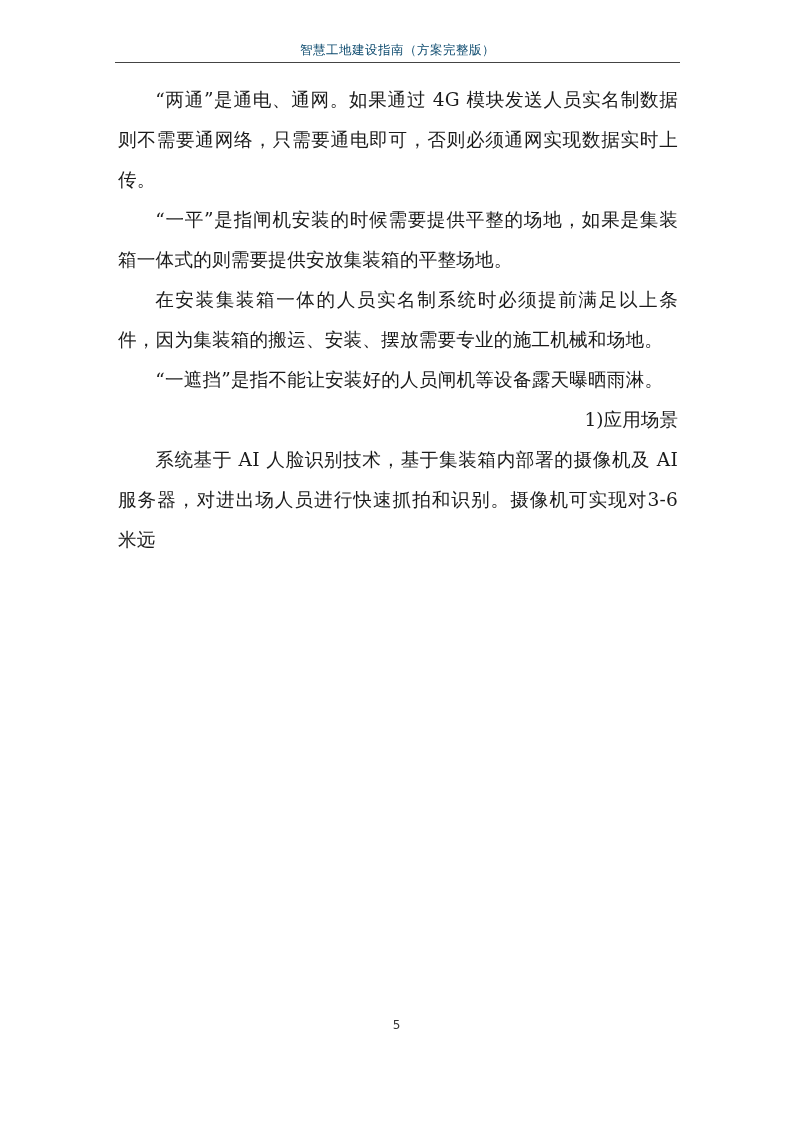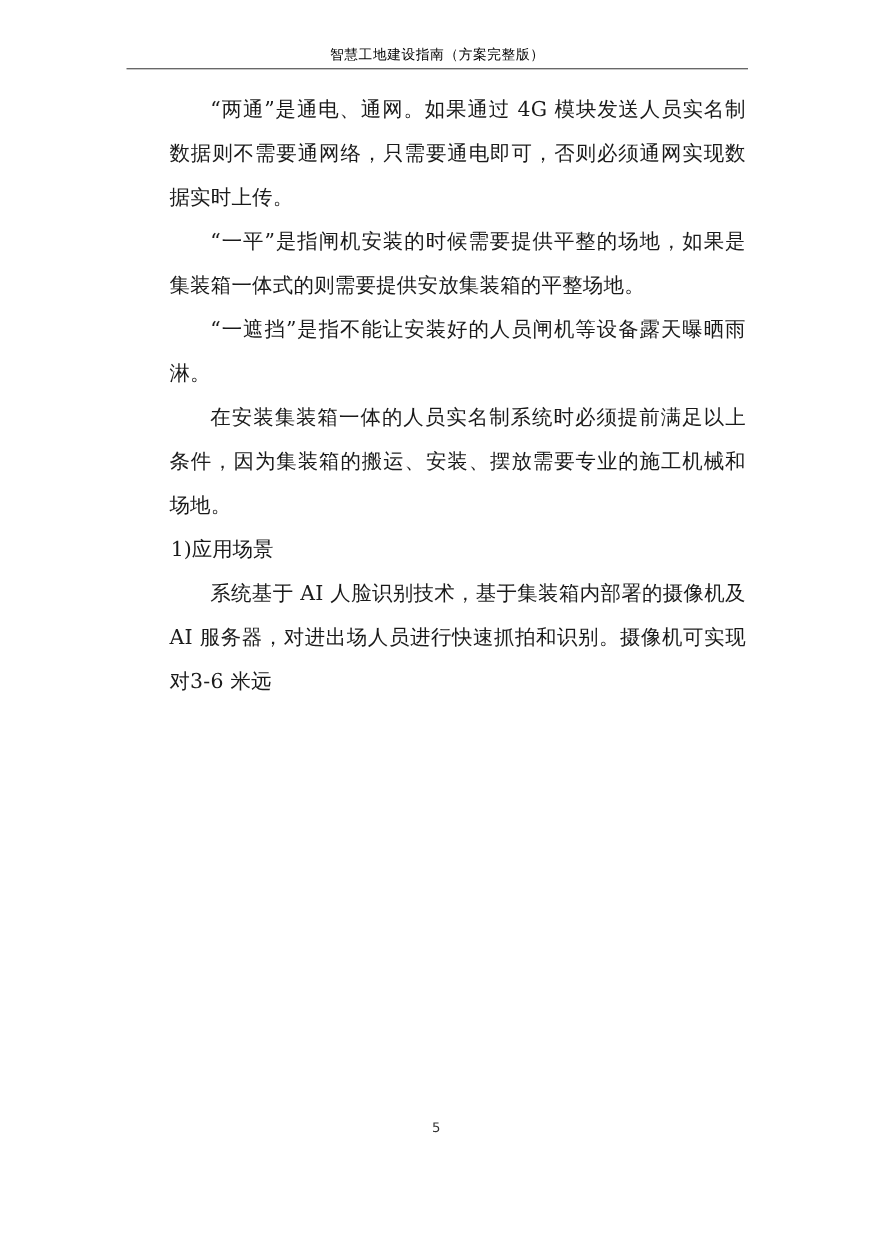--- a/index.html
+++ b/index.html
@@ -3,57 +3,57 @@
   <meta charset="utf-8">
   <style>
     html, body { margin: 0; padding: 0; background: #ffffff; }
     body {
       width: 793px; height: 1122px; position: relative; overflow: hidden;
       font-family: "DejaVu Serif", "Liberation Serif", serif;
       color: #1a1a1a;
     }
     .header {
       position: absolute; left: 115px; top: 42px; width: 565px;
-      text-align: center; font-size: 12.5px; color: #000000;
+      text-align: center; font-size: 12.5px; color: #0c4a6e;
       padding-bottom: 3px; border-bottom: 1.5px solid #444;
       letter-spacing: 0.5px;
     }
     .content {
       position: absolute; left: 118px; top: 80px; width: 560px;
     }
     .p {
       font-size: 18.6px; line-height: 40px; margin: 0;
       text-align: justify; text-justify: inter-character;
       letter-spacing: 0.2px;
     }
-    .indent { text-indent: 2em; margin-left: 36px; }
+    .indent { text-indent: 2em; }
     .heading {
       font-family: "DejaVu Sans", "Liberation Sans", sans-serif;
       font-weight: bold; font-size: 20px; line-height: 40px;
       margin: 24px 0 22px -2px;
     }
     .sub {
-      font-size: 18.6px; line-height: 40px; margin: 0; text-indent: 2em;
+      font-size: 18.6px; line-height: 40px; margin: 0; text-indent: 2em; text-align: right;
     }
     .footer {
       position: absolute; left: 0; width: 793px; top: 1018px;
       text-align: center; font-size: 12px; color: #333;
       font-family: "DejaVu Sans", "Liberation Sans", sans-serif;
     }
   </style>
 </head>
 <body>
 
 <div class="header">智慧工地建设指南（方案完整版）</div>
 
 <div class="content">
   <p class="p indent">“两通”是通电、通网。如果通过 4G 模块发送人员实名制数据则不需要通网络，只需要通电即可，否则必须通网实现数据实时上传。</p>
   <p class="p indent">“一平”是指闸机安装的时候需要提供平整的场地，如果是集装箱一体式的则需要提供安放集装箱的平整场地。</p>
+  <p class="p indent">在安装集装箱一体的人员实名制系统时必须提前满足以上条件，因为集装箱的搬运、安装、摆放需要专业的施工机械和场地。</p>
   <p class="p indent">“一遮挡”是指不能让安装好的人员闸机等设备露天曝晒雨淋。</p>
-  <p class="p indent">在安装集装箱一体的人员实名制系统时必须提前满足以上条件，因为集装箱的搬运、安装、摆放需要专业的施工机械和场地。</p>
 
 
   <p class="sub">1)应用场景</p>
 
   <p class="p indent">系统基于 AI 人脸识别技术，基于集装箱内部署的摄像机及 AI 服务器，对进出场人员进行快速抓拍和识别。摄像机可实现对3-6 米远</p>
 </div>
 
 <div class="footer">5</div>
 
 </body></html>

